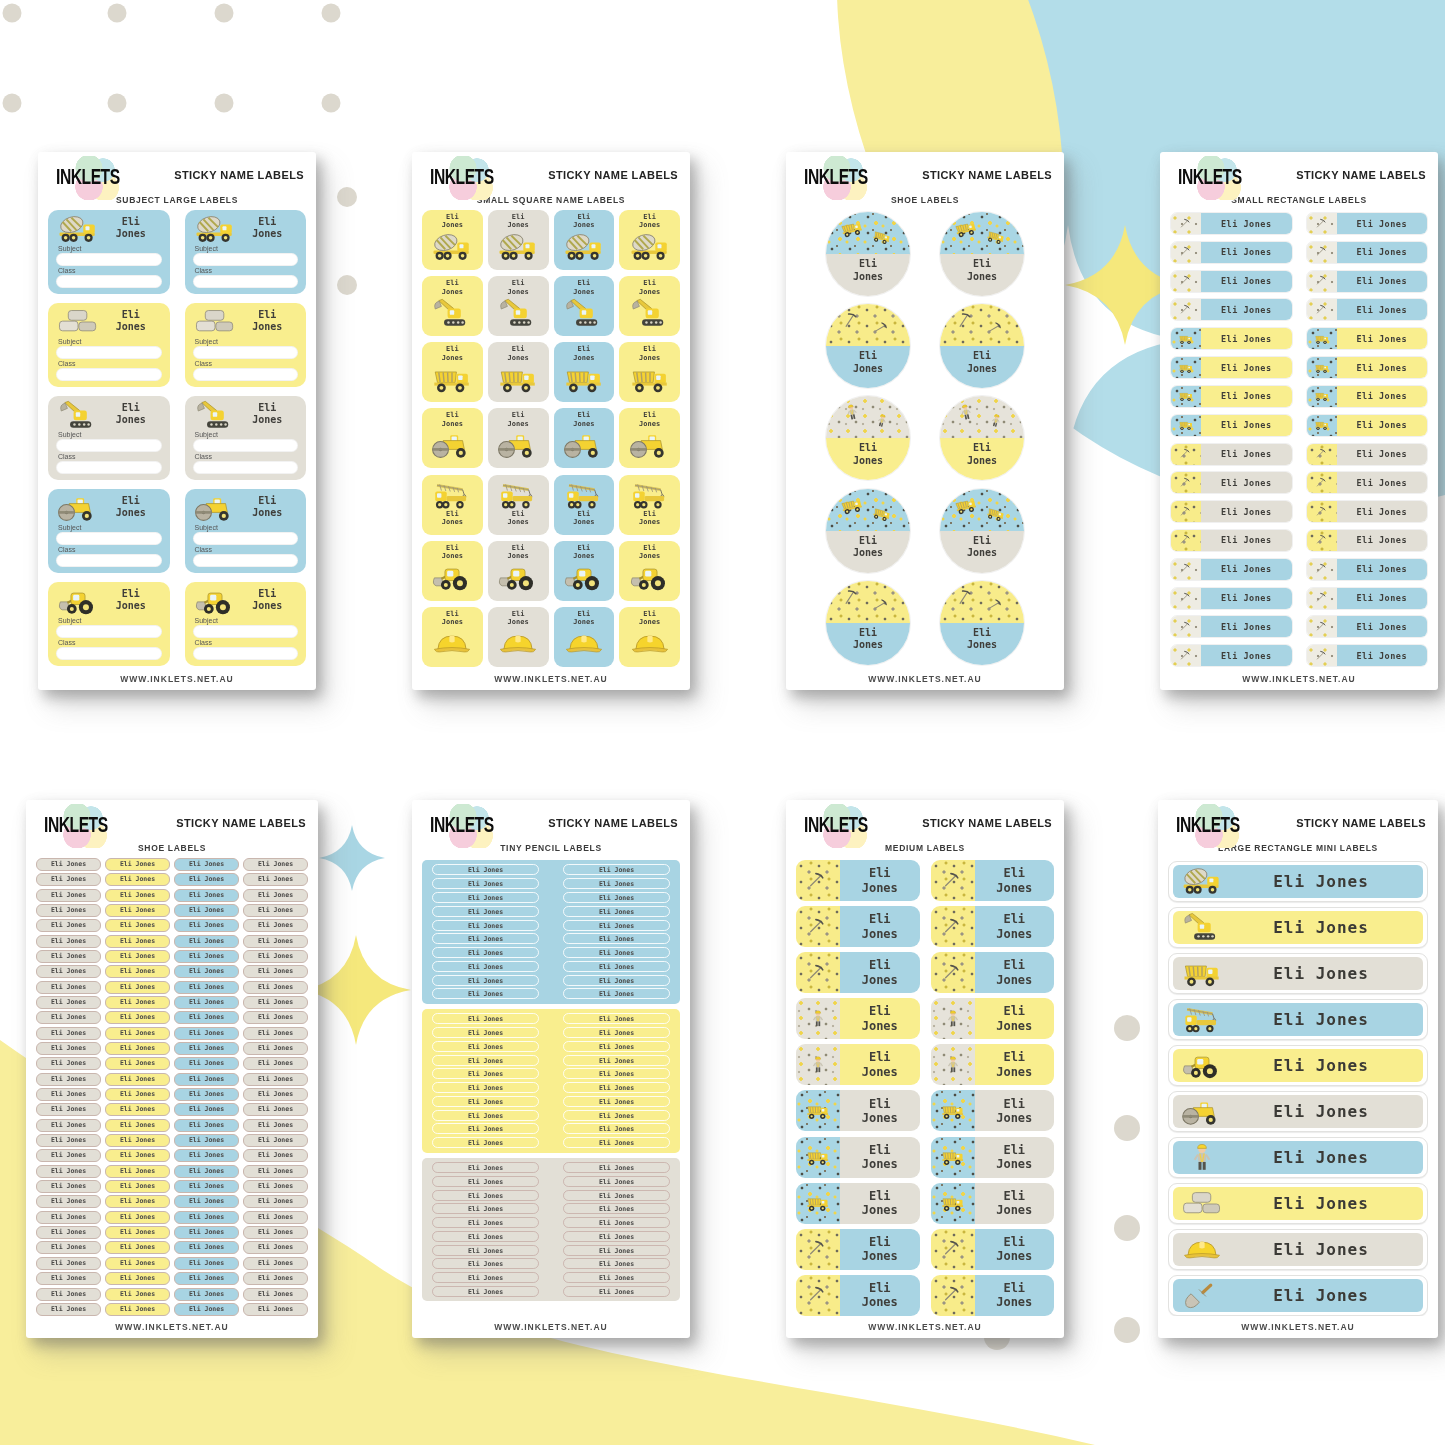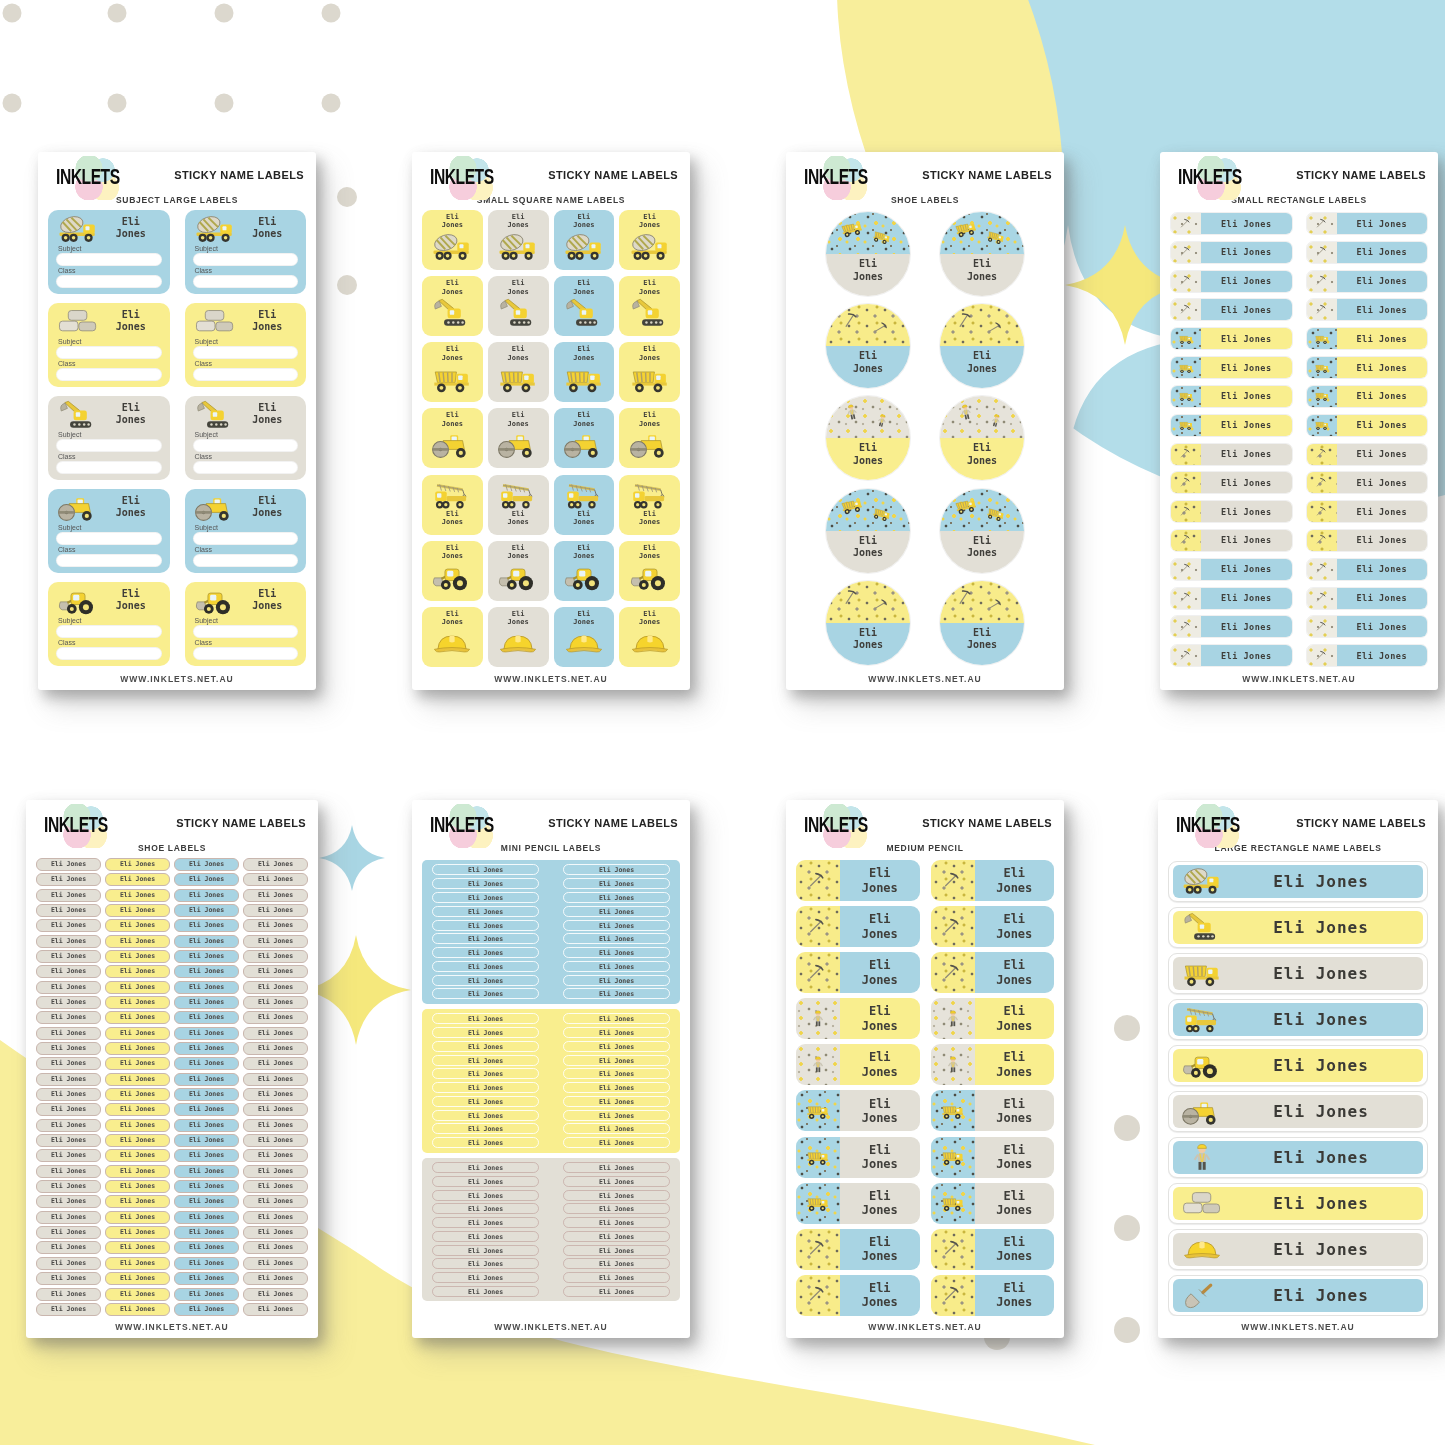--- a/index.html
+++ b/index.html
@@ -1676,21 +1676,21 @@
       </div>
     <div class="sheet-foot">WWW.INKLETS.NET.AU</div>
   </section>
 
   <section class="sheet s5">
     <header class="sheet-head">
       <span class="logo-blob"></span>
       <span class="logo-text">INKLETS</span>
       <span class="sheet-title">STICKY NAME LABELS</span>
     </header>
-    <div class="subtitle">MINI PENCIL LABELS</div>
+    <div class="subtitle">TINY PENCIL LABELS</div>
     <div class="labels grid-pencil">
         <div class="pblock pb-blue" style="background:#a8d4e3">
      <div class="pcell">Eli Jones</div>
           <div class="pcell">Eli Jones</div>
           <div class="pcell">Eli Jones</div>
           <div class="pcell">Eli Jones</div>
           <div class="pcell">Eli Jones</div>
           <div class="pcell">Eli Jones</div>
           <div class="pcell">Eli Jones</div>
           <div class="pcell">Eli Jones</div>
@@ -1754,21 +1754,21 @@
       </div>
     <div class="sheet-foot">WWW.INKLETS.NET.AU</div>
   </section>
 
   <section class="sheet s6">
     <header class="sheet-head">
       <span class="logo-blob"></span>
       <span class="logo-text">INKLETS</span>
       <span class="sheet-title">STICKY NAME LABELS</span>
     </header>
-    <div class="subtitle">MEDIUM PENCIL</div>
+    <div class="subtitle">MEDIUM LABELS</div>
     <div class="labels grid-med">
         <div class="med">
      <span class="med-pat pat-yellow">
             <svg viewBox="0 0 48 34" width="26" height="18">
               <g>
                 <path d="M10 26 L30 6" stroke="#8f8a76" stroke-width="2.4" stroke-linecap="round"></path>
                 <path d="M20 3 q9 1 13 8" stroke="#55544c" stroke-width="3" fill="none" stroke-linecap="round"></path>
               </g>
             </svg>
           </span>
@@ -2048,21 +2048,21 @@
       </div>
     <div class="sheet-foot">WWW.INKLETS.NET.AU</div>
   </section>
 
   <section class="sheet s7">
     <header class="sheet-head">
       <span class="logo-blob"></span>
       <span class="logo-text">INKLETS</span>
       <span class="sheet-title">STICKY NAME LABELS</span>
     </header>
-    <div class="subtitle">LARGE RECTANGLE NAME LABELS</div>
+    <div class="subtitle">LARGE RECTANGLE MINI LABELS</div>
     <div class="labels grid-large">
         <div class="lrect">
      <span class="lrect-inner" style="background:#a8d4e3">
        <svg viewBox="0 0 48 34" width="42" height="30">
               <g>
                 <rect x="3" y="21" width="40" height="4" rx="1.5" fill="#e8c83c"></rect>
                 <g transform="rotate(-18 17 12)">
                   <ellipse cx="17" cy="12" rx="13" ry="8.5" fill="#ded9c8" stroke="#8f8a76" stroke-width="1"></ellipse>
                   <path d="M8 6 L14 19 M13 4.5 L20 19.5 M19 4.5 L26 18" stroke="#b0a84e" stroke-width="2.2" fill="none"></path>
                 </g>

